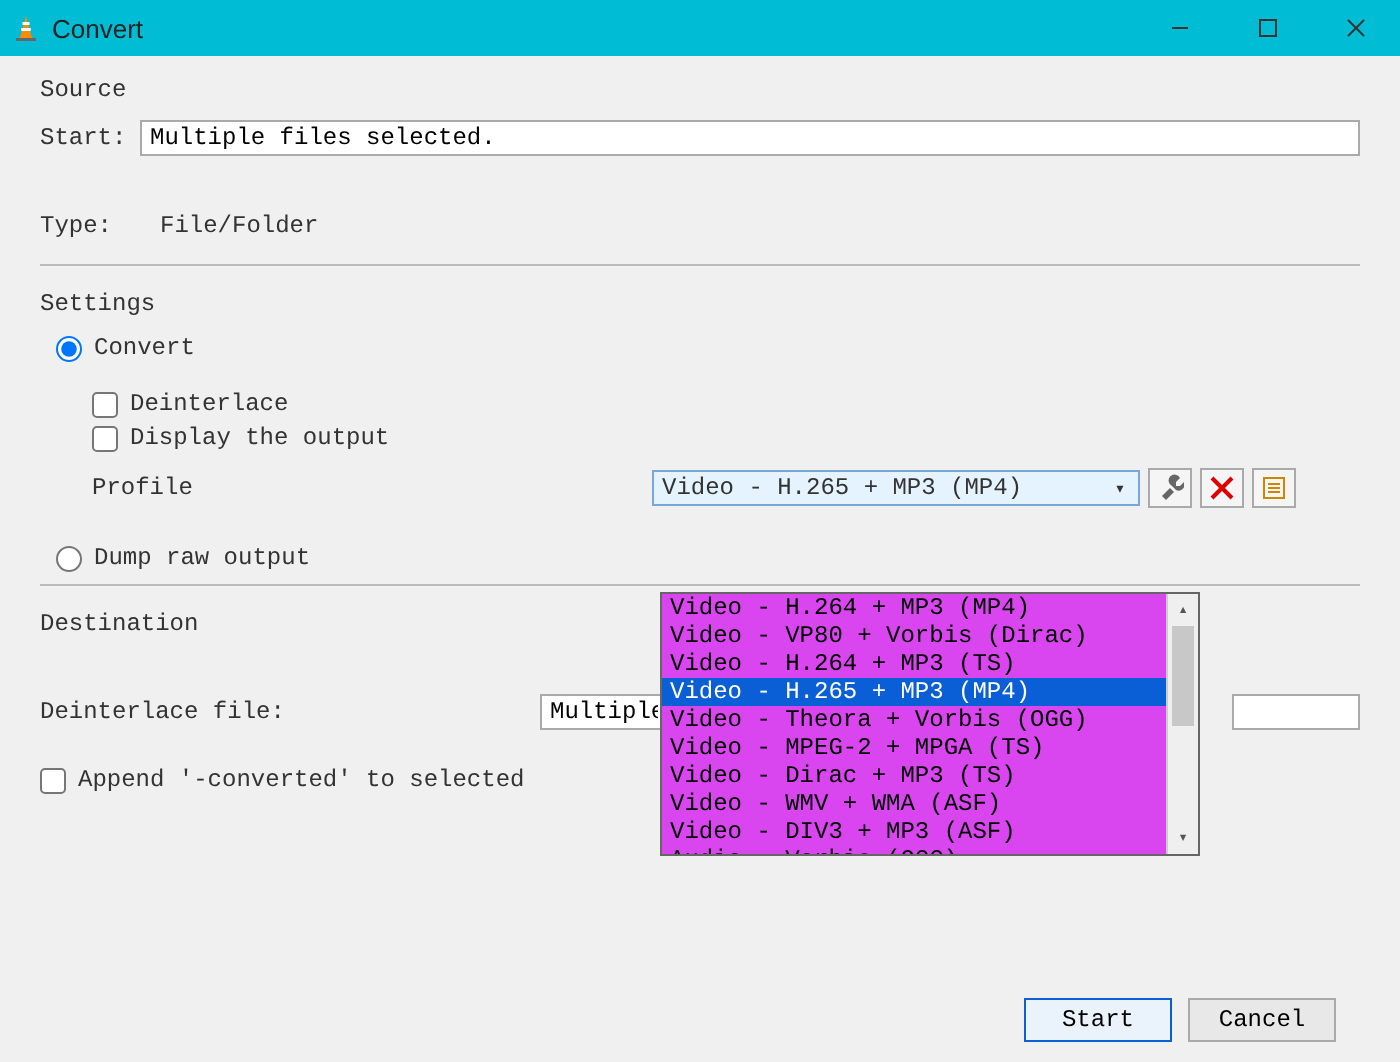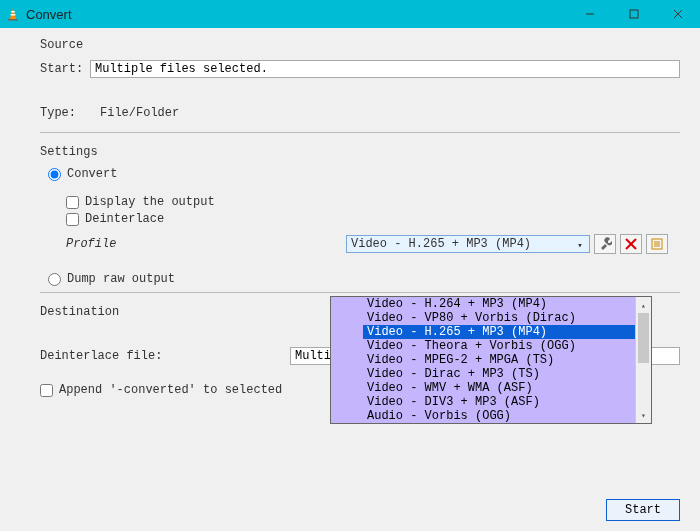--- a/index.html
+++ b/index.html
@@ -1,44 +1,44 @@
 <!DOCTYPE html>
 <html><head>
 <meta charset="utf-8">
 <style>
 * { box-sizing: border-box; margin: 0; padding: 0; }
 body { font-family: "Segoe UI", Tahoma, sans-serif; font-size: 12px; background: #f0f0f0; width: 700px; height: 531px; overflow: hidden; }
 .titlebar { background: #00bcd4; height: 28px; display: flex; align-items: center; padding-left: 6px; }
 .cone-icon { width: 14px; height: 14px; margin-right: 6px; }
 .title { color: #222; font-size: 13px; flex: 1; }
 .winbtn { width: 44px; height: 28px; display: flex; align-items: center; justify-content: center; color: #333; }
-.content { padding: 10px 20px 8px 20px; font-family: "Courier New", monospace; font-size: 12px; color: #333; margin-left: 20px; }
+.content { padding: 10px 20px 8px 20px; font-family: "Courier New", monospace; font-size: 12px; color: #333; }
 .section-label { font-family: "Courier New", monospace; font-size: 12px; margin-bottom: 8px; }
 .row { display: flex; align-items: center; margin-bottom: 4px; }
 .lab { width: 50px; }
 .input-text { flex: 1; border: 1px solid #aaa; background: #fff; height: 18px; padding: 1px 4px; font-family: "Courier New", monospace; font-size: 12px; }
 .hr { border-top: 1px solid #bbb; margin: 12px 0; }
 .radio, .chk { width: 13px; height: 13px; margin-right: 6px; vertical-align: middle; }
 .optrow { display: flex; align-items: center; margin: 3px 0 3px 8px; }
 .optrow.indent { margin-left: 26px; }
 .profile-row { display: flex; align-items: center; margin: 8px 0 4px 26px; position: relative; }
-.profile-label { width: 280px; font-style: italic; }
+.profile-label { width: 280px; }
 .combo { background: #e5f3ff; border: 1px solid #7aa7d8; height: 18px; width: 244px; display: flex; align-items: center; padding-left: 4px; font-family: "Courier New", monospace; position: relative; }
 .combo-arrow { position: absolute; right: 2px; top: 2px; width: 14px; height: 14px; display: flex; align-items: center; justify-content: center; font-size: 9px; color: #333; }
 .iconbtn { width: 22px; height: 20px; border: 1px solid #aaa; background: #f5f5f5; margin-left: 4px; display: flex; align-items: center; justify-content: center; }
-.dropdown { position: absolute; top: 296px; left: 330px; width: 322px; border: 1px solid #666; background: #c4b5fd; z-index: 100; font-family: "Courier New", monospace; font-size: 12px; padding-left: 32px; }
+.dropdown { position: absolute; top: 296px; left: 330px; width: 270px; border: 1px solid #666; background: #d946ef; z-index: 100; font-family: "Courier New", monospace; font-size: 12px; }
 .dropdown-inner { max-height: 130px; overflow: hidden; }
 .dd-item { padding: 0 4px; height: 14px; line-height: 14px; white-space: nowrap; }
 .dd-item.sel { background: #0a5fd6; color: #fff; }
 .scrollbar { position: absolute; right: 0; top: 0; bottom: 0; width: 16px; background: #efefef; border-left: 1px solid #ccc; }
 .scroll-up, .scroll-down { height: 16px; display: flex; align-items: center; justify-content: center; font-size: 8px; color: #555; }
 .scroll-thumb { background: #c8c8c8; height: 50px; margin: 0 2px; }
 .dest-lab { width: 250px; }
 .dest-input { width: 60px; border: 1px solid #aaa; background: #fff; height: 18px; padding: 1px 4px; font-family: "Courier New", monospace; font-size: 12px; }
-.footer { position: absolute; bottom: 10px; right: 20px; display: flex; gap: 8px; }
+.footer { position: absolute; bottom: 10px; right: 32px; display: flex; gap: 8px; }
 .btn { min-width: 74px; height: 22px; border: 1px solid #aaa; background: #e8e8e8; display: flex; align-items: center; justify-content: center; font-family: "Courier New", monospace; font-size: 12px; }
 .btn.primary { border: 1px solid #0a5fd6; background: #eaf2fb; }
 .dest-file-row { display:flex; align-items:center; margin-top:28px; }
 </style>
 </head>
 <body>
 
 <div class="titlebar">
   <span class="cone-icon">
     <svg viewBox="0 0 14 14" width="14" height="14">
@@ -81,25 +81,25 @@
   <div class="hr"></div>
 
   <div class="section-label">Settings</div>
   <div class="optrow">
     <input type="radio" class="radio" checked="" style="">
     <span>Convert</span>
   </div>
   <div style="height:8px"></div>
   <div class="optrow indent">
     <input type="checkbox" class="chk" style="">
-    <span>Display the output</span>
+    <span>Deinterlace</span>
   </div>
   <div class="optrow indent">
     <input type="checkbox" class="chk" style="">
-    <span>Deinterlace</span>
+    <span>Display the output</span>
   </div>
   <div class="profile-row">
     <span class="profile-label">Profile</span>
     <div class="combo">
       <span>Video - H.265 + MP3 (MP4)</span>
       <span class="combo-arrow">▾</span>
     </div>
     <div class="iconbtn">
       <svg width="14" height="14">
           <path d="M3 11 L7 7 L9 9 L5 13 Z M8 6 a3 3 0 1 1 4 -4 l-2 2 l0 2 l2 0 l2 -2 a3 3 0 0 1 -4 4 Z" fill="#666"></path>
@@ -140,31 +140,33 @@
   <div class="optrow" style="margin-top:18px; margin-left:0">
     <input type="checkbox" class="chk" style="">
     <span>Append '-converted' to selected</span>
   </div>
 </div>
 
 <div class="dropdown">
   <div class="dropdown-inner">
     <div class="dd-item">Video - H.264 + MP3 (MP4)</div>
     <div class="dd-item">Video - VP80 + Vorbis (Dirac)</div>
+    <div class="dd-item">Video - H.264 + MP3 (TS)</div>
     <div class="dd-item sel">Video - H.265 + MP3 (MP4)</div>
     <div class="dd-item">Video - Theora + Vorbis (OGG)</div>
     <div class="dd-item">Video - MPEG-2 + MPGA (TS)</div>
     <div class="dd-item">Video - Dirac + MP3 (TS)</div>
     <div class="dd-item">Video - WMV + WMA (ASF)</div>
     <div class="dd-item">Video - DIV3 + MP3 (ASF)</div>
     <div class="dd-item">Audio - Vorbis (OGG)</div>
   </div>
   <div class="scrollbar">
     <div class="scroll-up">▴</div>
     <div class="scroll-thumb"></div>
     <div style="flex:1"></div>
     <div class="scroll-down" style="position:absolute;bottom:0;width:100%">▾</div>
   </div>
 </div>
 
 <div class="footer">
   <div class="btn primary">Start</div>
+  <div class="btn">Cancel</div>
 </div>
 
 </body></html>

